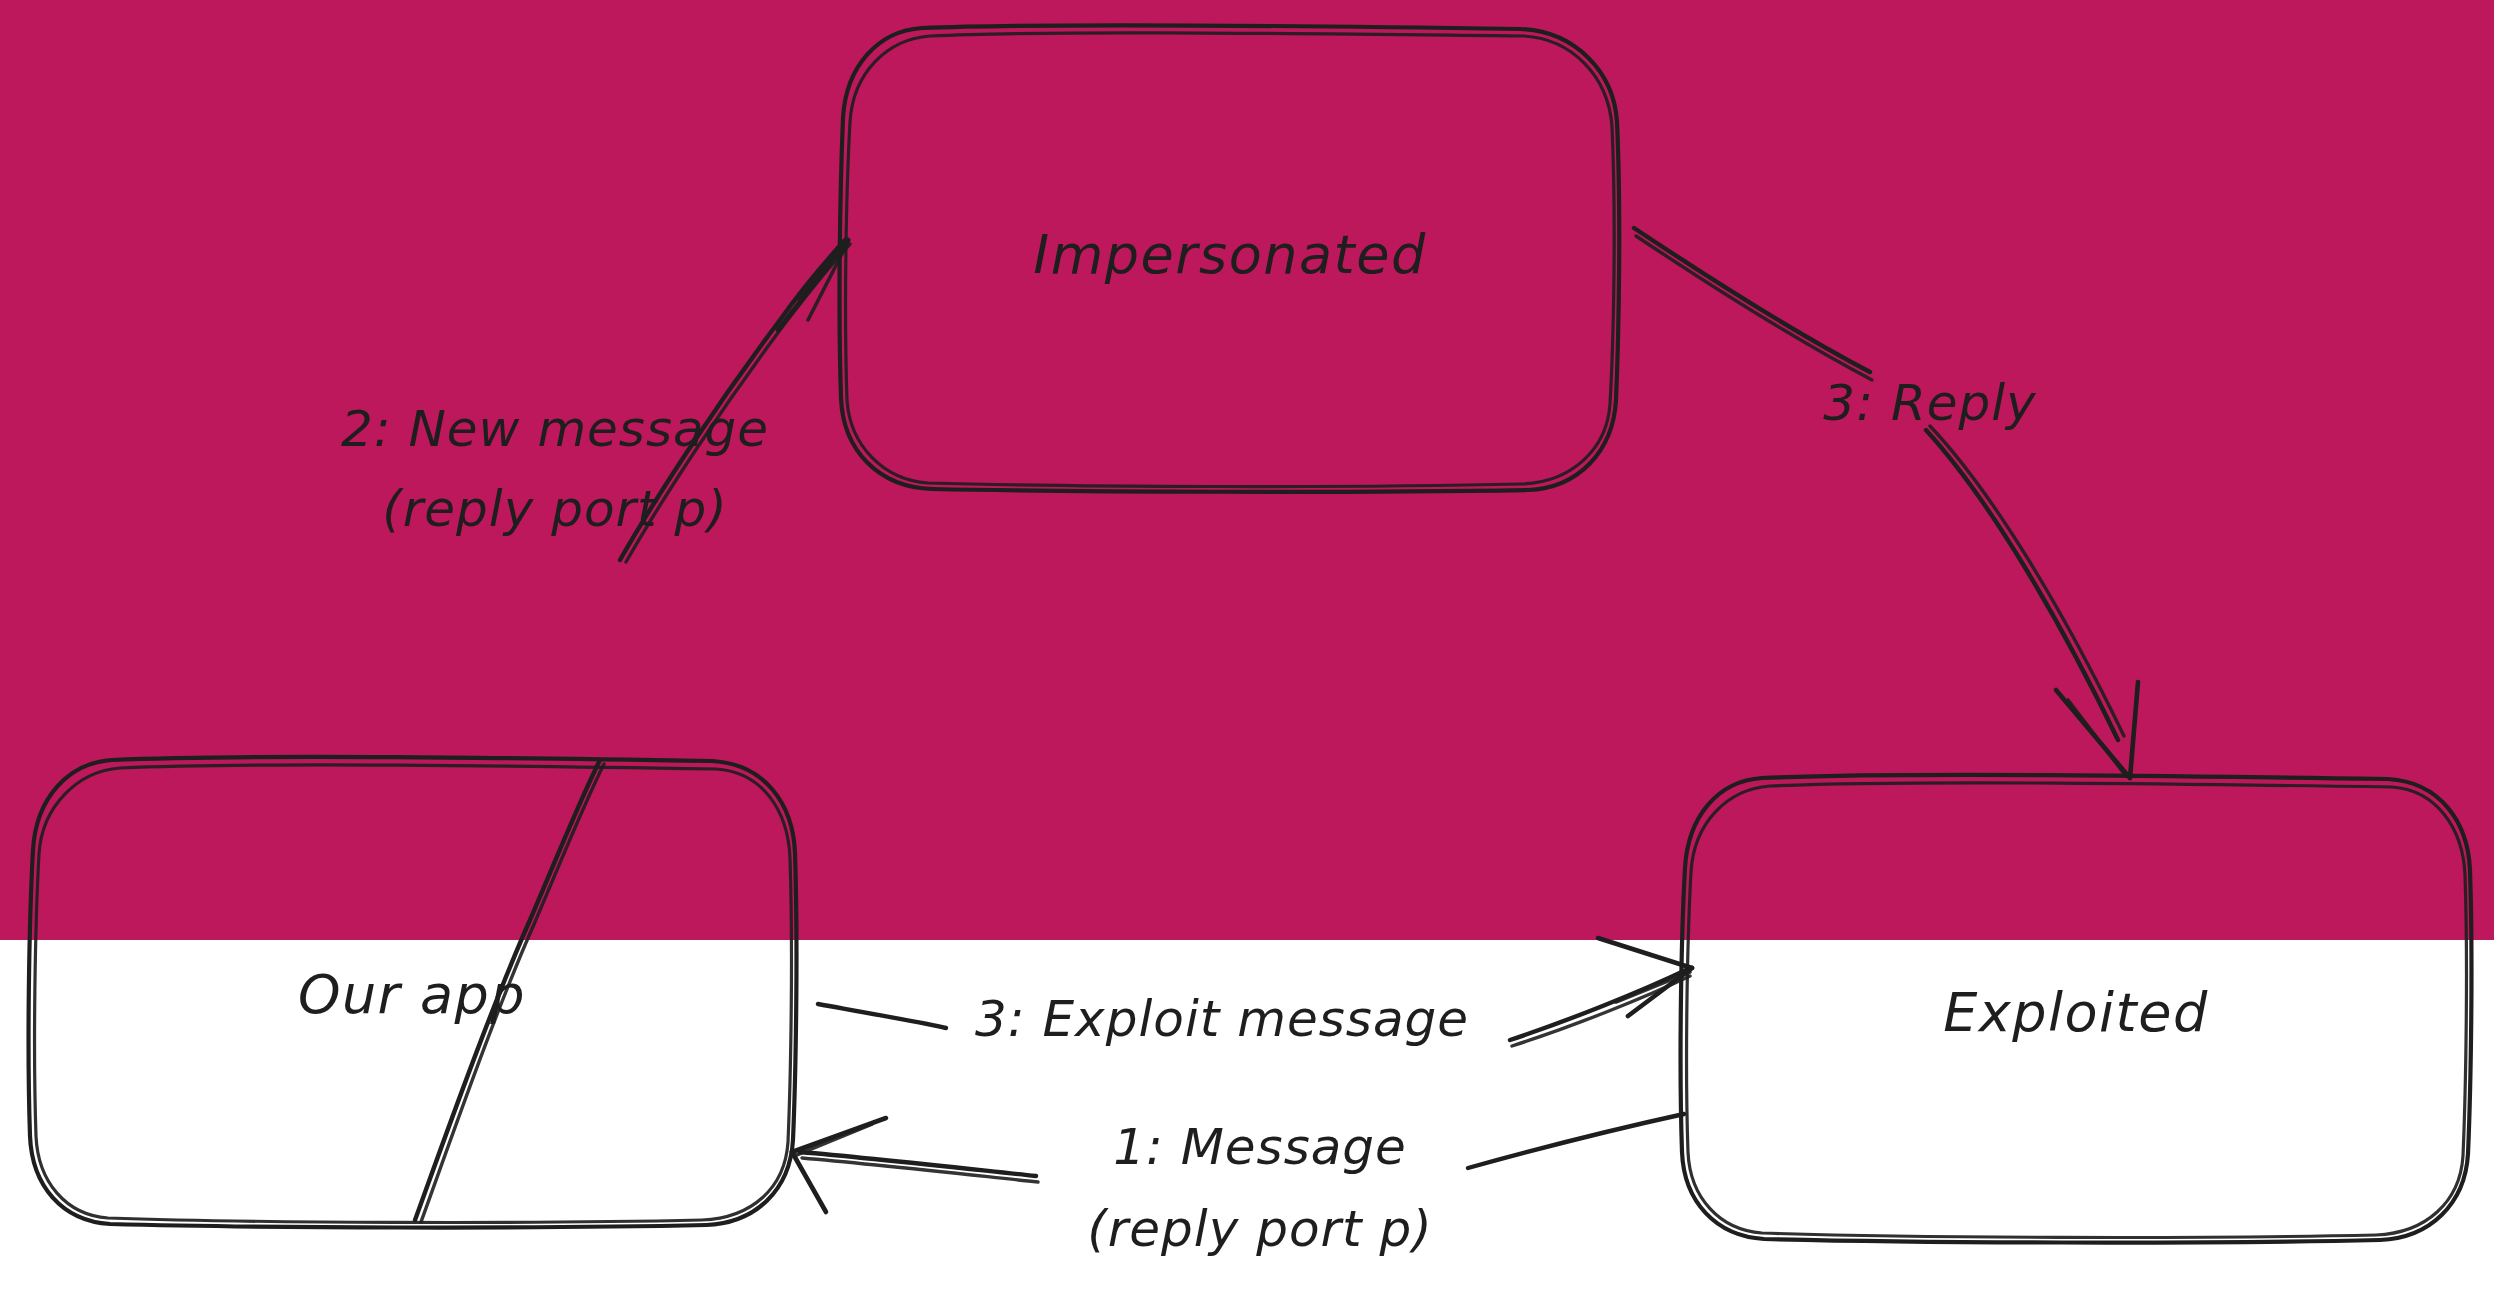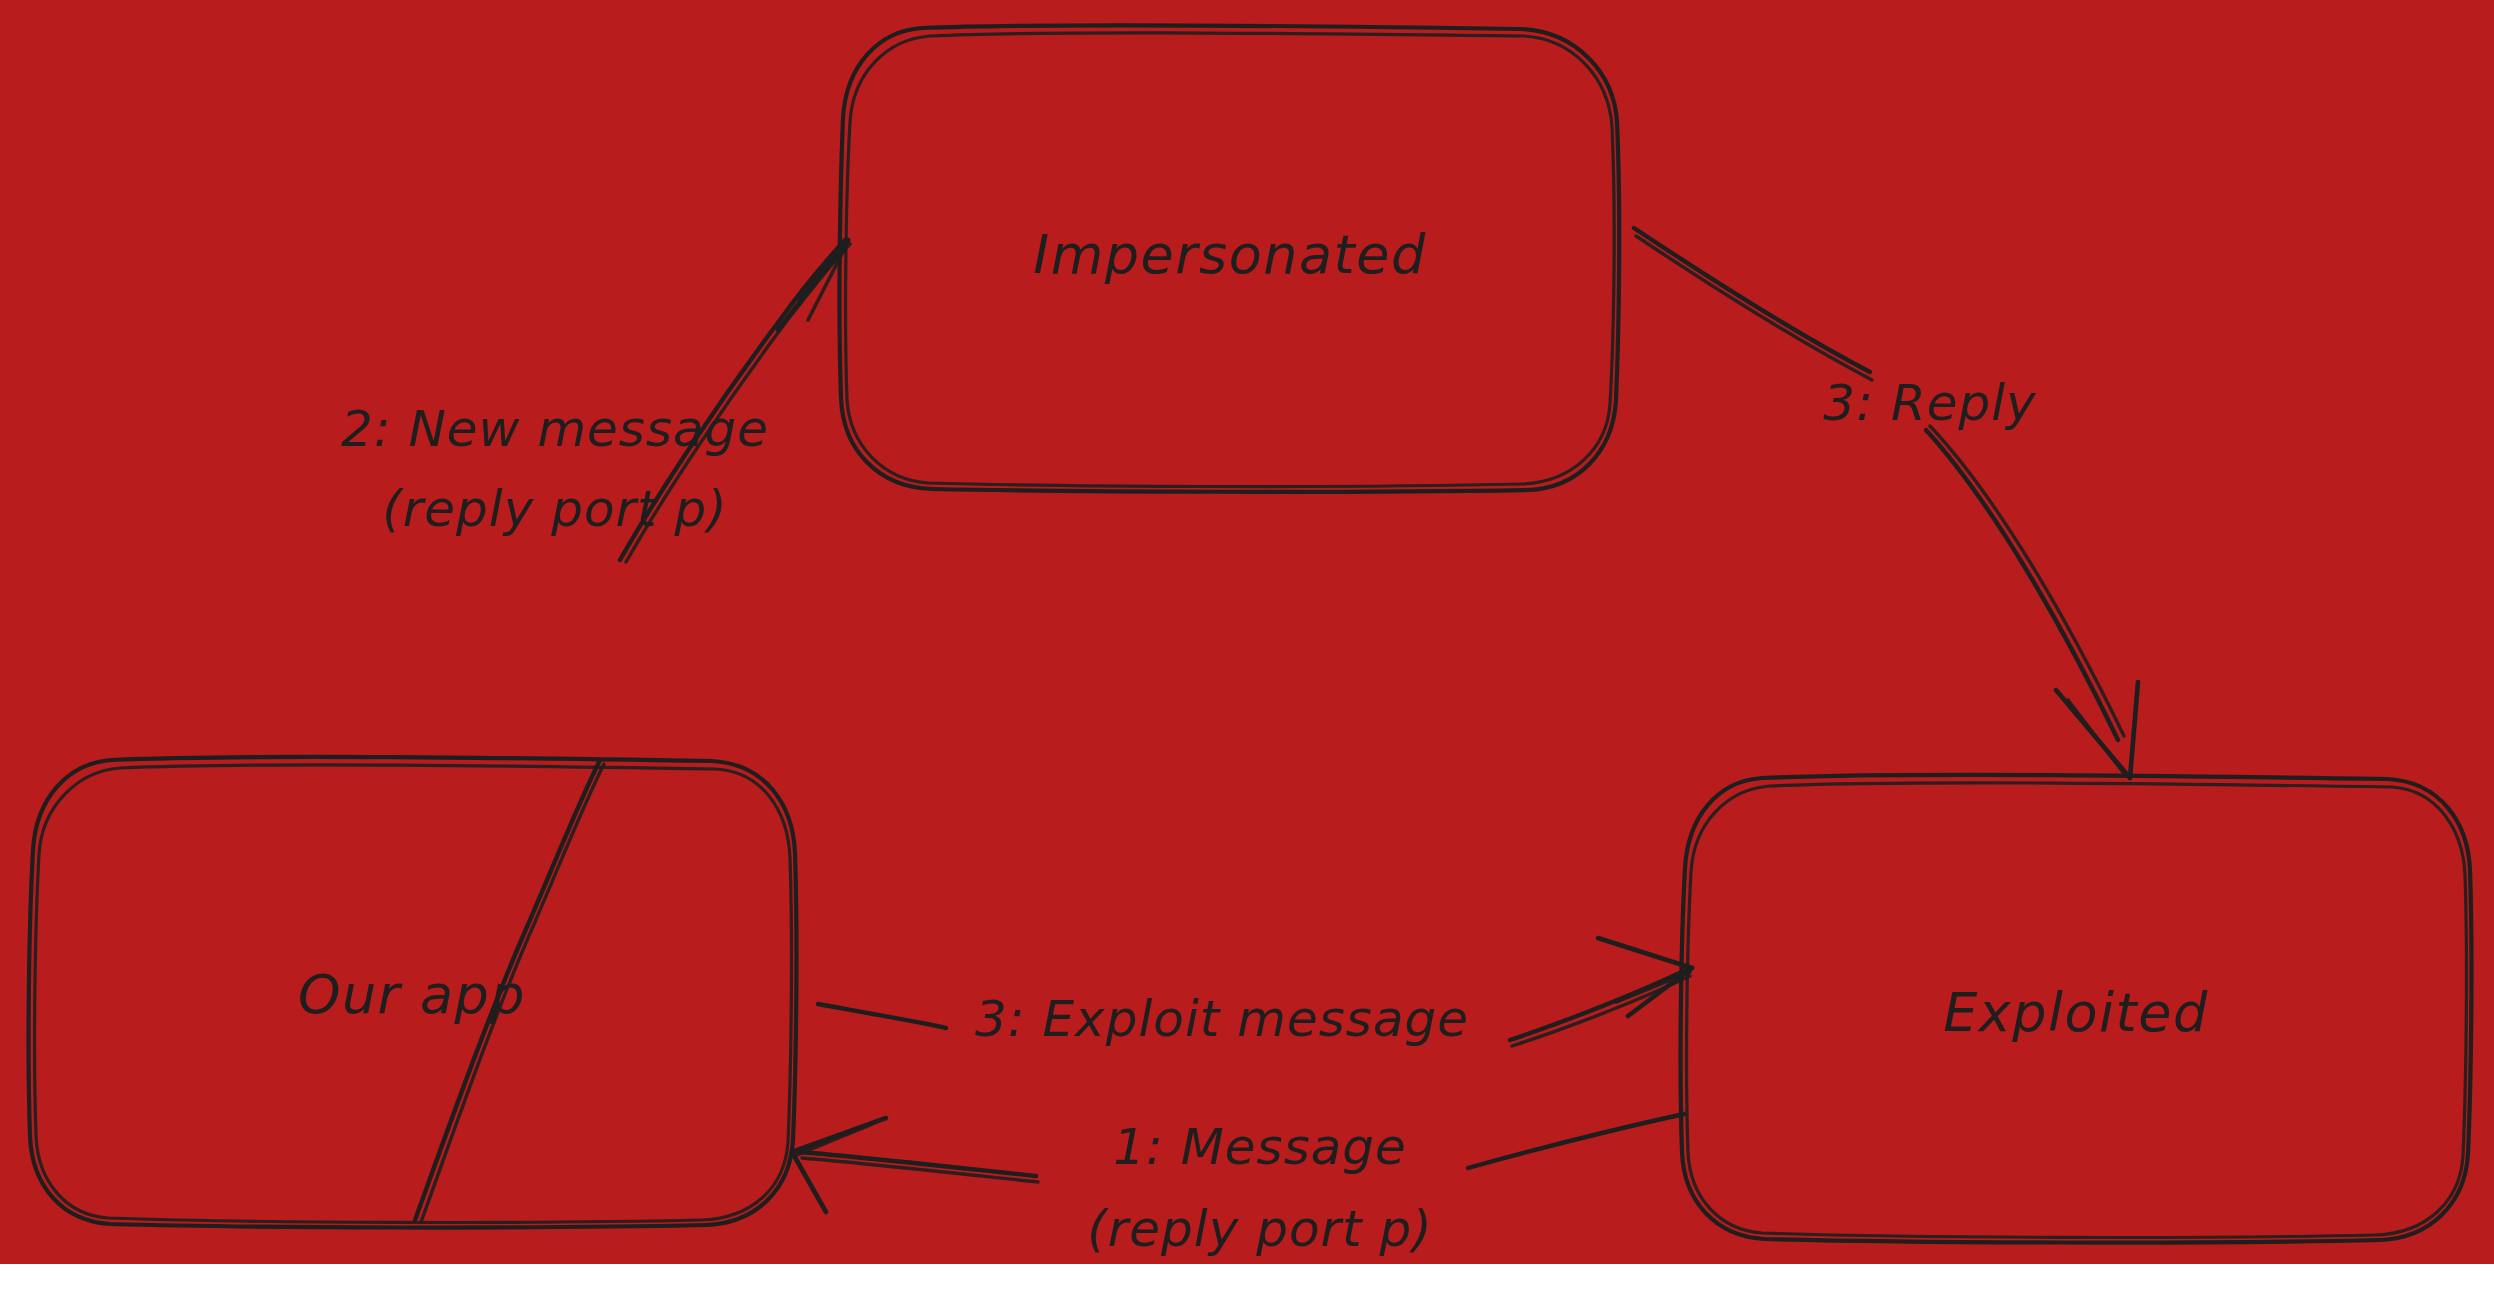--- a/index.html
+++ b/index.html
@@ -9,22 +9,22 @@
   }
   body {
     width: 2494px;
     height: 1292px;
     overflow: hidden;
     font-family: "DejaVu Sans", sans-serif;
   }
   #diagram-root {
     position: relative;
     width: 2494px;
-    height: 1264px;
-    background: #b91c1c;
+    height: 940px;
+    background: #be185d;
     text-decoration: underline;
   }
   svg.canvas {
     position: absolute;
     top: 0;
     left: 0;
     width: 2494px;
     height: 1292px;
     display: block;
   }

